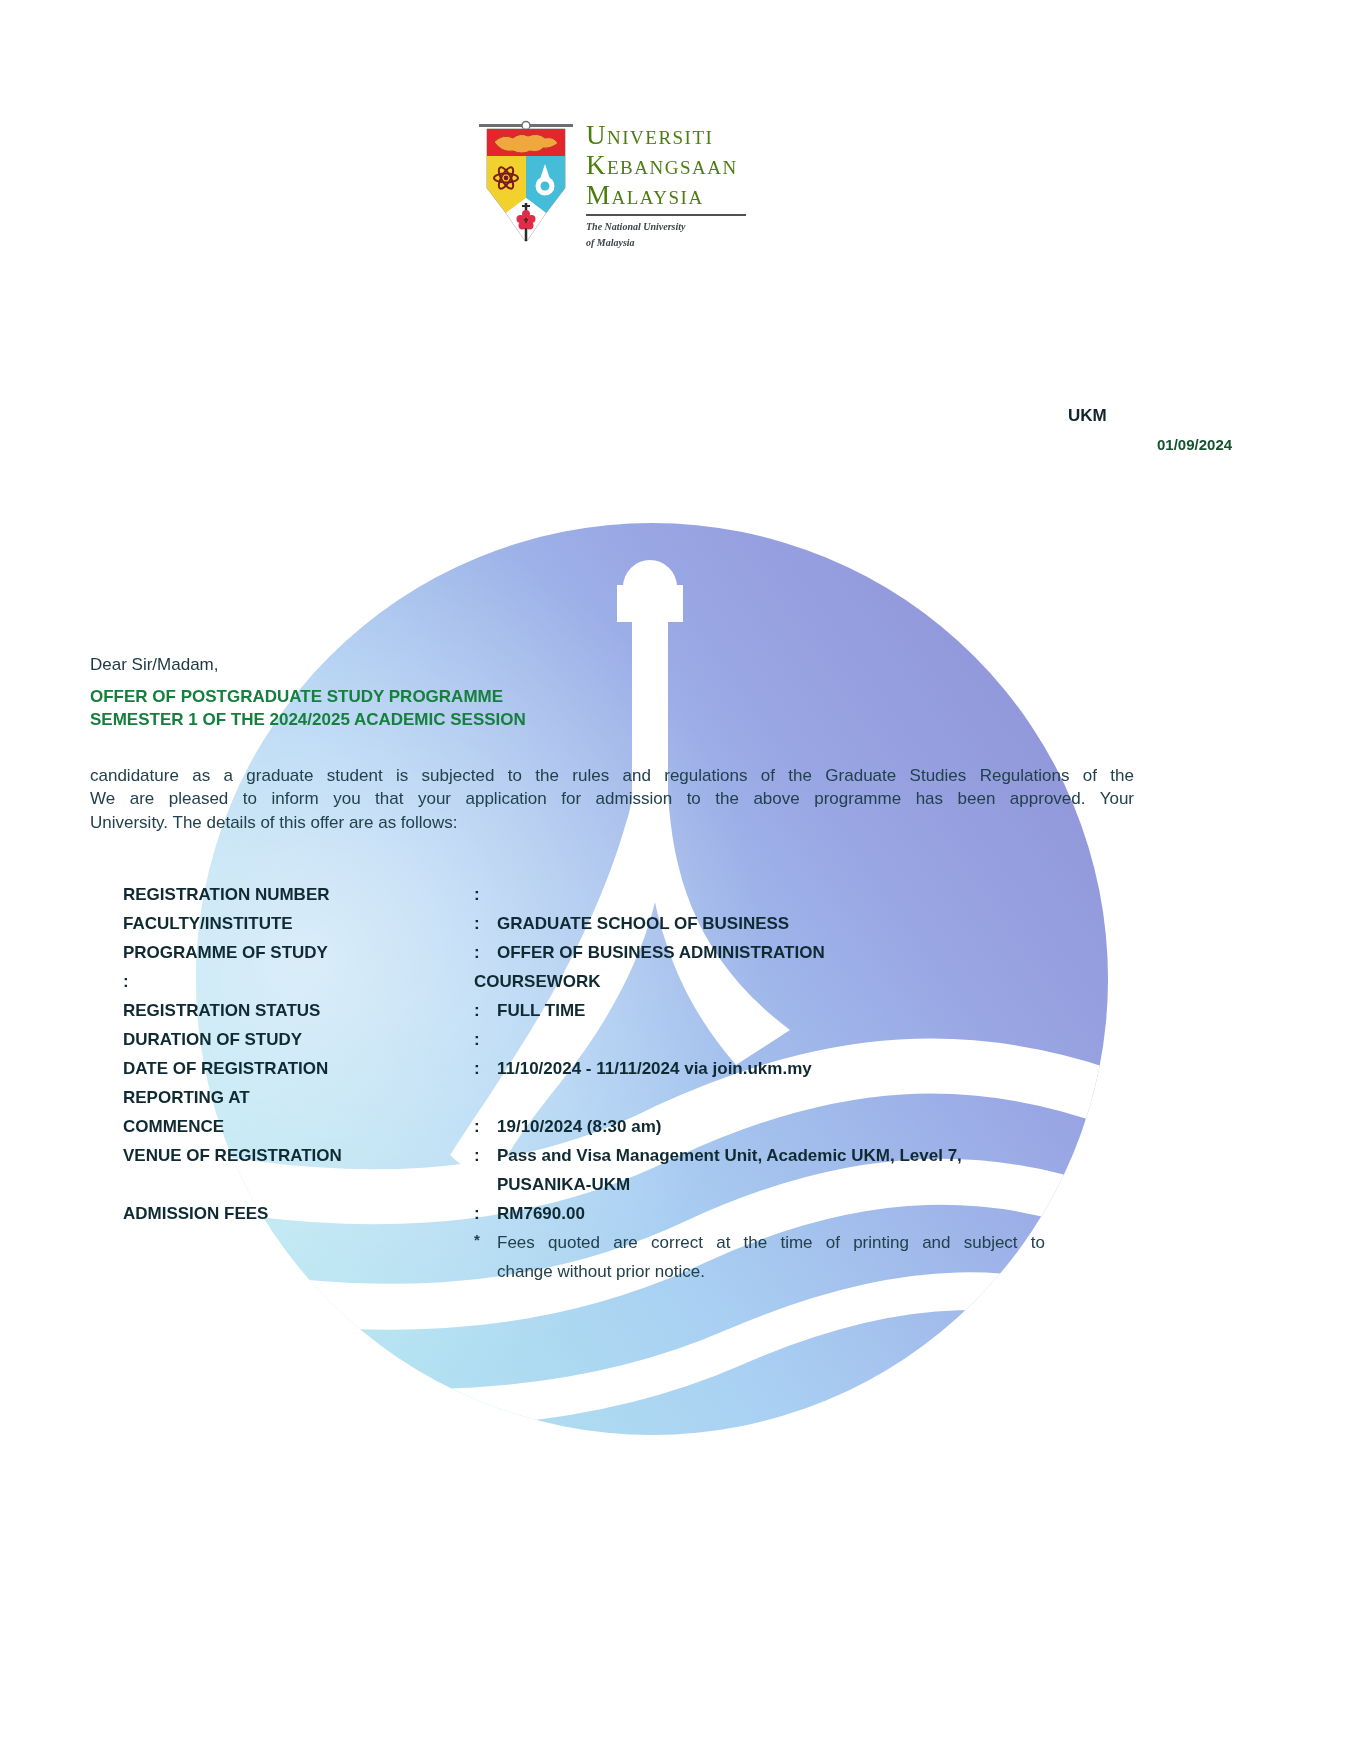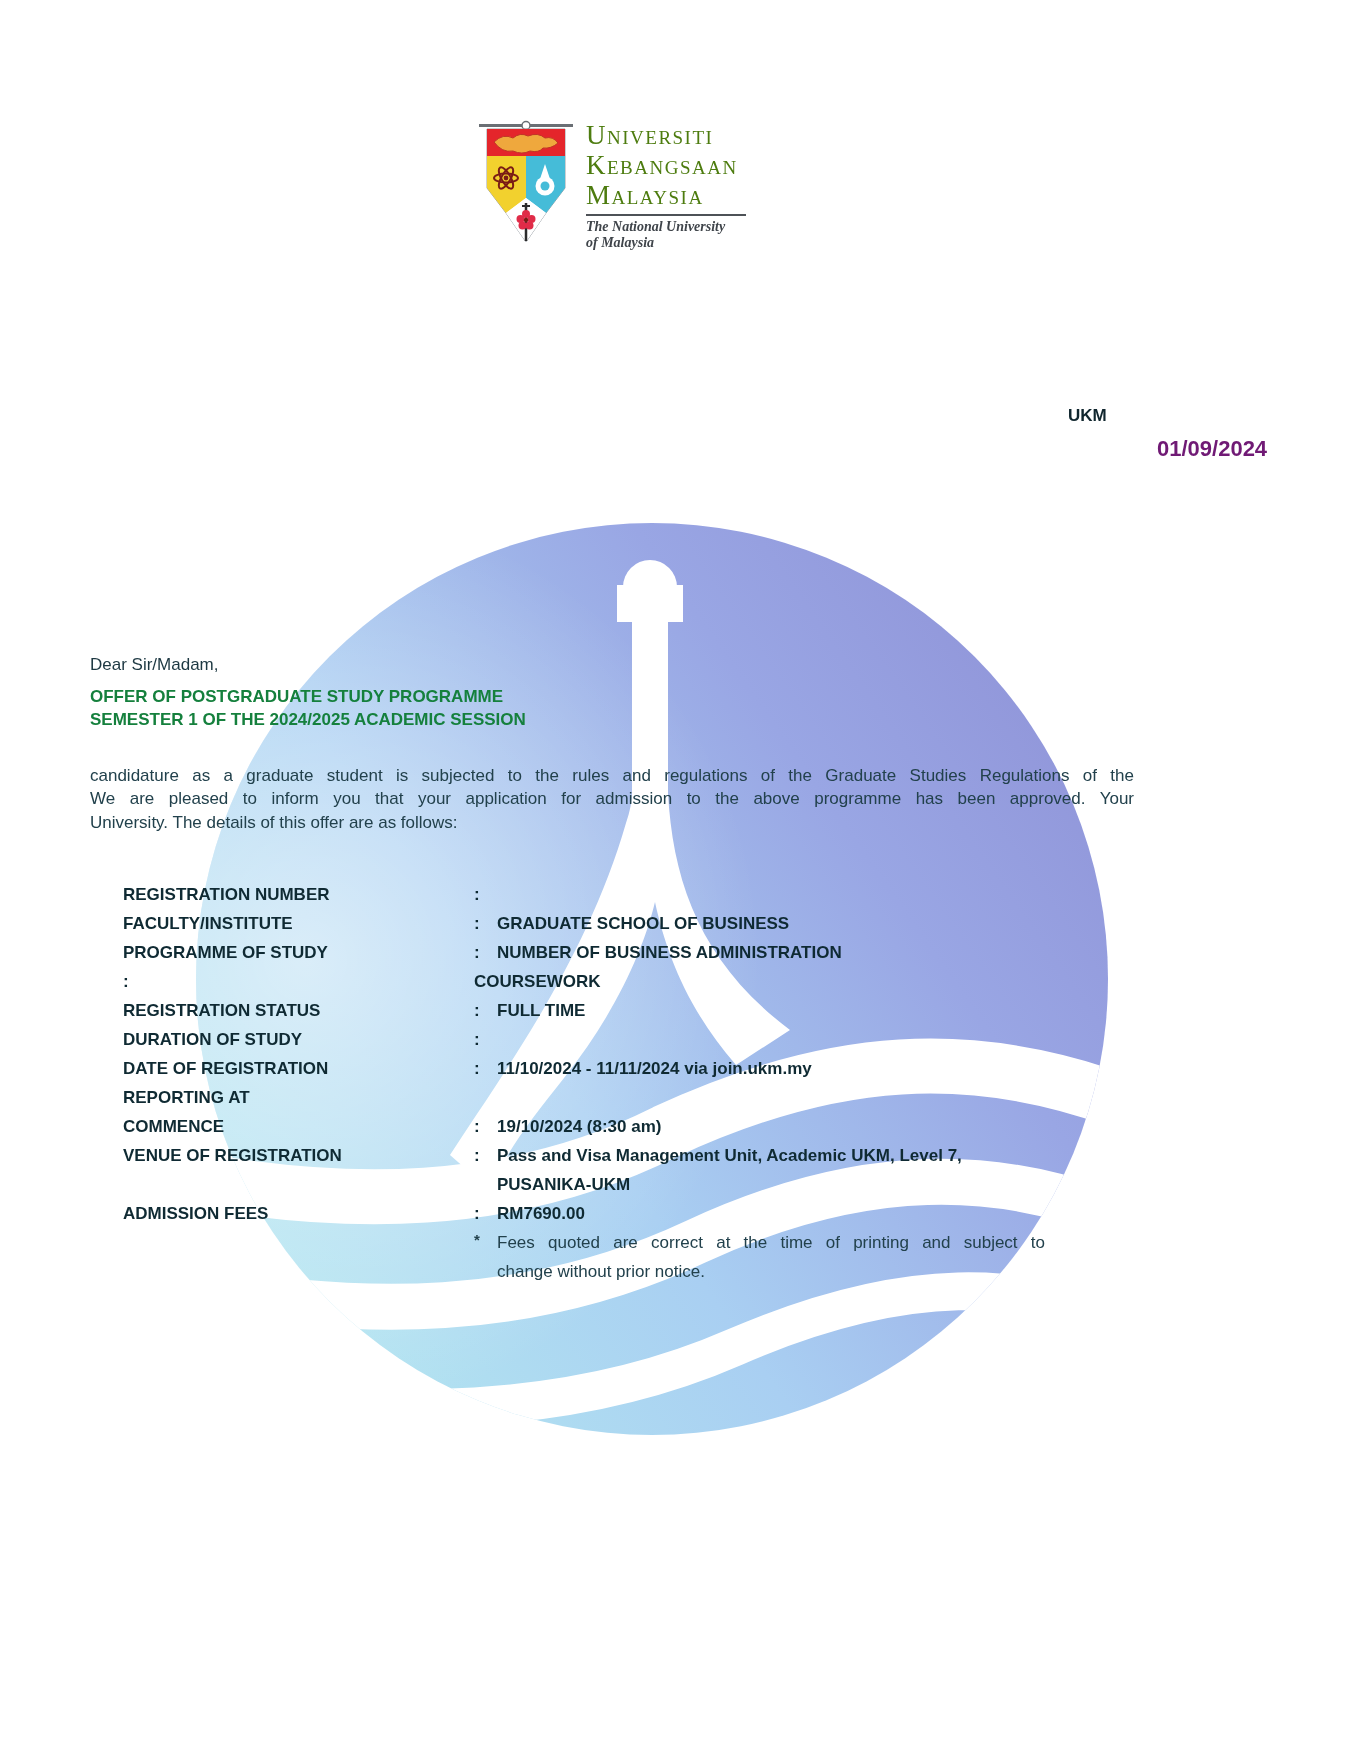--- a/index.html
+++ b/index.html
@@ -21,31 +21,31 @@
     font-family:"Liberation Serif",serif;
     font-variant:small-caps;
     text-transform:lowercase;
     font-size:27px;line-height:30px;
     letter-spacing:1.5px;color:#4d7c0f;font-weight:500;
   }
   .wm-line::first-letter{text-transform:uppercase;}
   .tagline{
     margin-top:4px;border-top:2px solid #4e5257;padding-top:3px;width:160px;
     font-family:"Liberation Serif",serif;font-style:italic;font-weight:700;
-    font-size:14px;line-height:16px;color:#3f444a;
+    font-size:10px;line-height:16px;color:#3f444a;
   }
   
   .ref-code{
     position:absolute;left:1068px;top:406px;z-index:2;
     font-weight:700;font-size:17px;color:#10262e;
     width:41px;overflow:hidden;white-space:nowrap;
   }
   .date{
     position:absolute;left:1157px;top:436px;z-index:2;
-    font-weight:700;font-size:22px;color:#701a75;
+    font-weight:700;font-size:15px;color:#14532d;
   }
   
   .letter{position:absolute;left:90px;top:654px;width:1044px;z-index:2;font-size:17px;}
   .salutation{line-height:22px;margin-bottom:9px;}
   .subject{font-weight:700;color:#15803d;line-height:23px;}
   .para{margin-top:33px;line-height:23.3px;color:#22414c;}
   .para .just{text-align:justify;text-align-last:justify;}
   
   .details{margin-top:46px;padding-left:33px;font-weight:700;color:#0f2a33;}
   .drow{display:grid;grid-template-columns:351px 23px 1fr;line-height:29px;}
@@ -170,21 +170,21 @@
 
       <div class="drow">
         <div class="dlabel">FACULTY/INSTITUTE</div>
         <div class="dsep">:</div>
         <div class="dvalue">GRADUATE SCHOOL OF BUSINESS</div>
       </div>
 
       <div class="drow">
         <div class="dlabel">PROGRAMME OF STUDY</div>
         <div class="dsep">:</div>
-        <div class="dvalue">NUMBER OF BUSINESS ADMINISTRATION</div>
+        <div class="dvalue">OFFER OF BUSINESS ADMINISTRATION</div>
       </div>
 
       <div class="drow">
         <div class="dsep">:</div>
         <div class="dvalue">COURSEWORK</div>
       </div>
 
       <div class="drow">
         <div class="dlabel">REGISTRATION STATUS</div>
         <div class="dsep">:</div>

